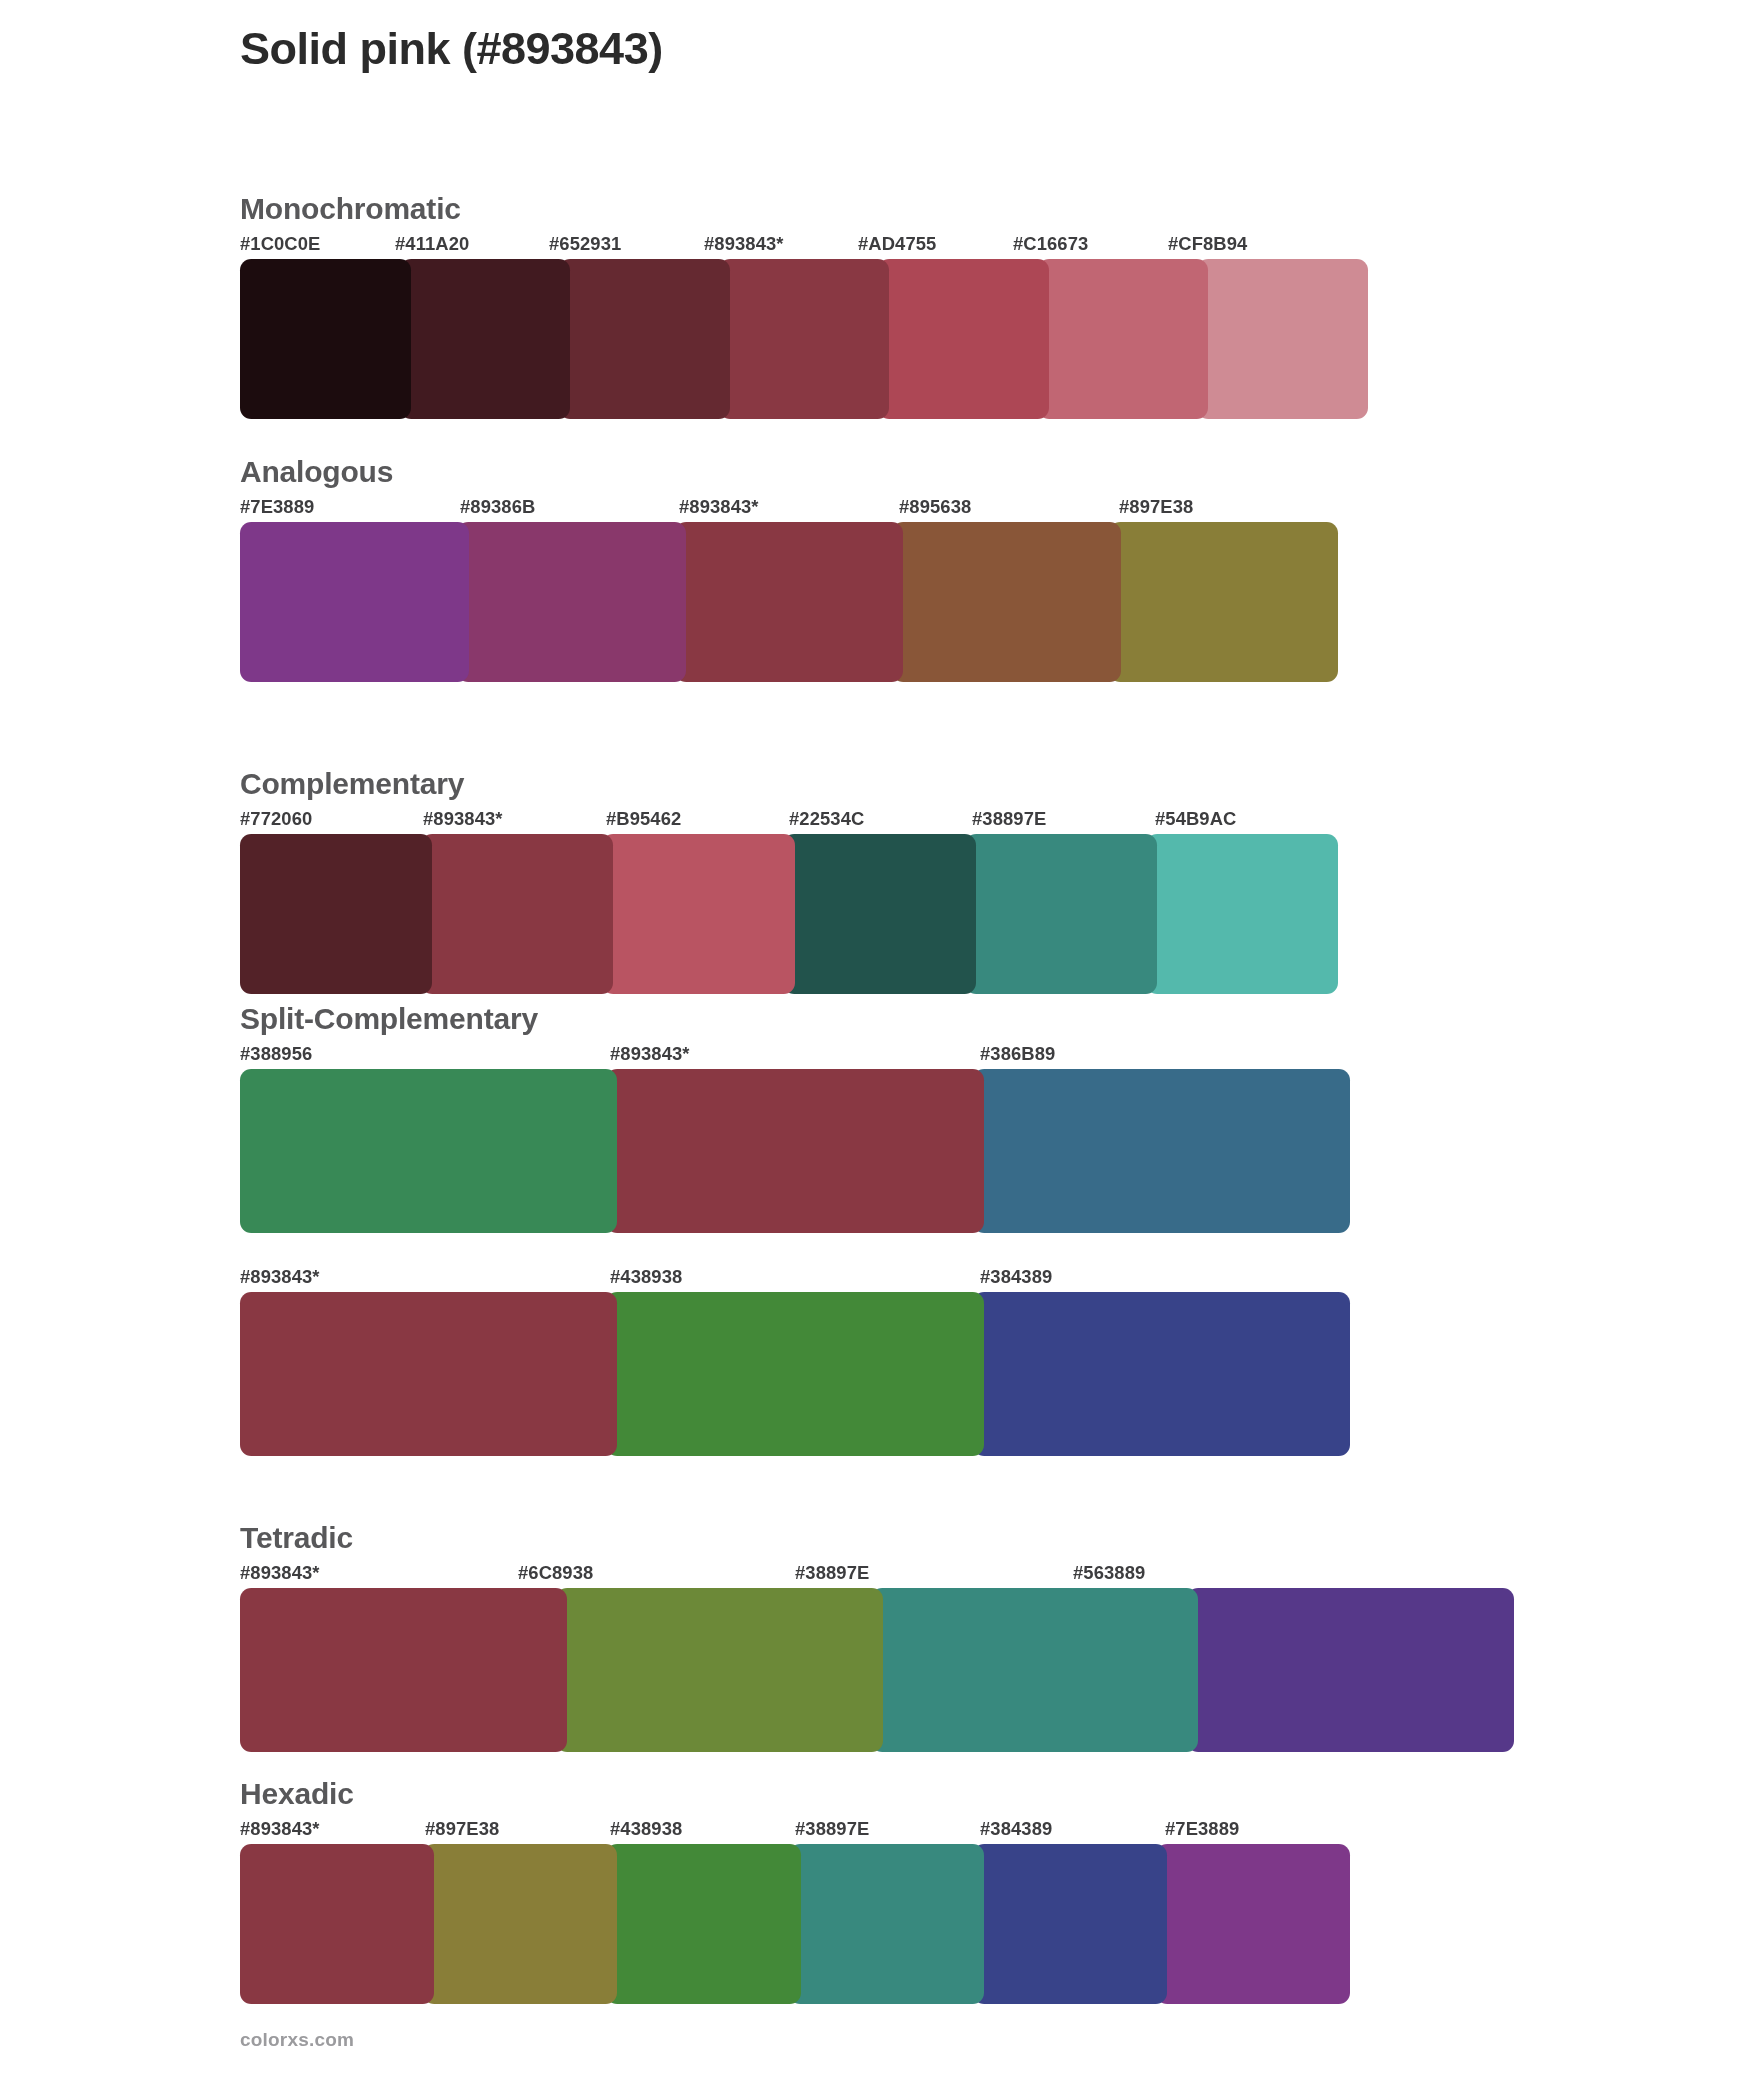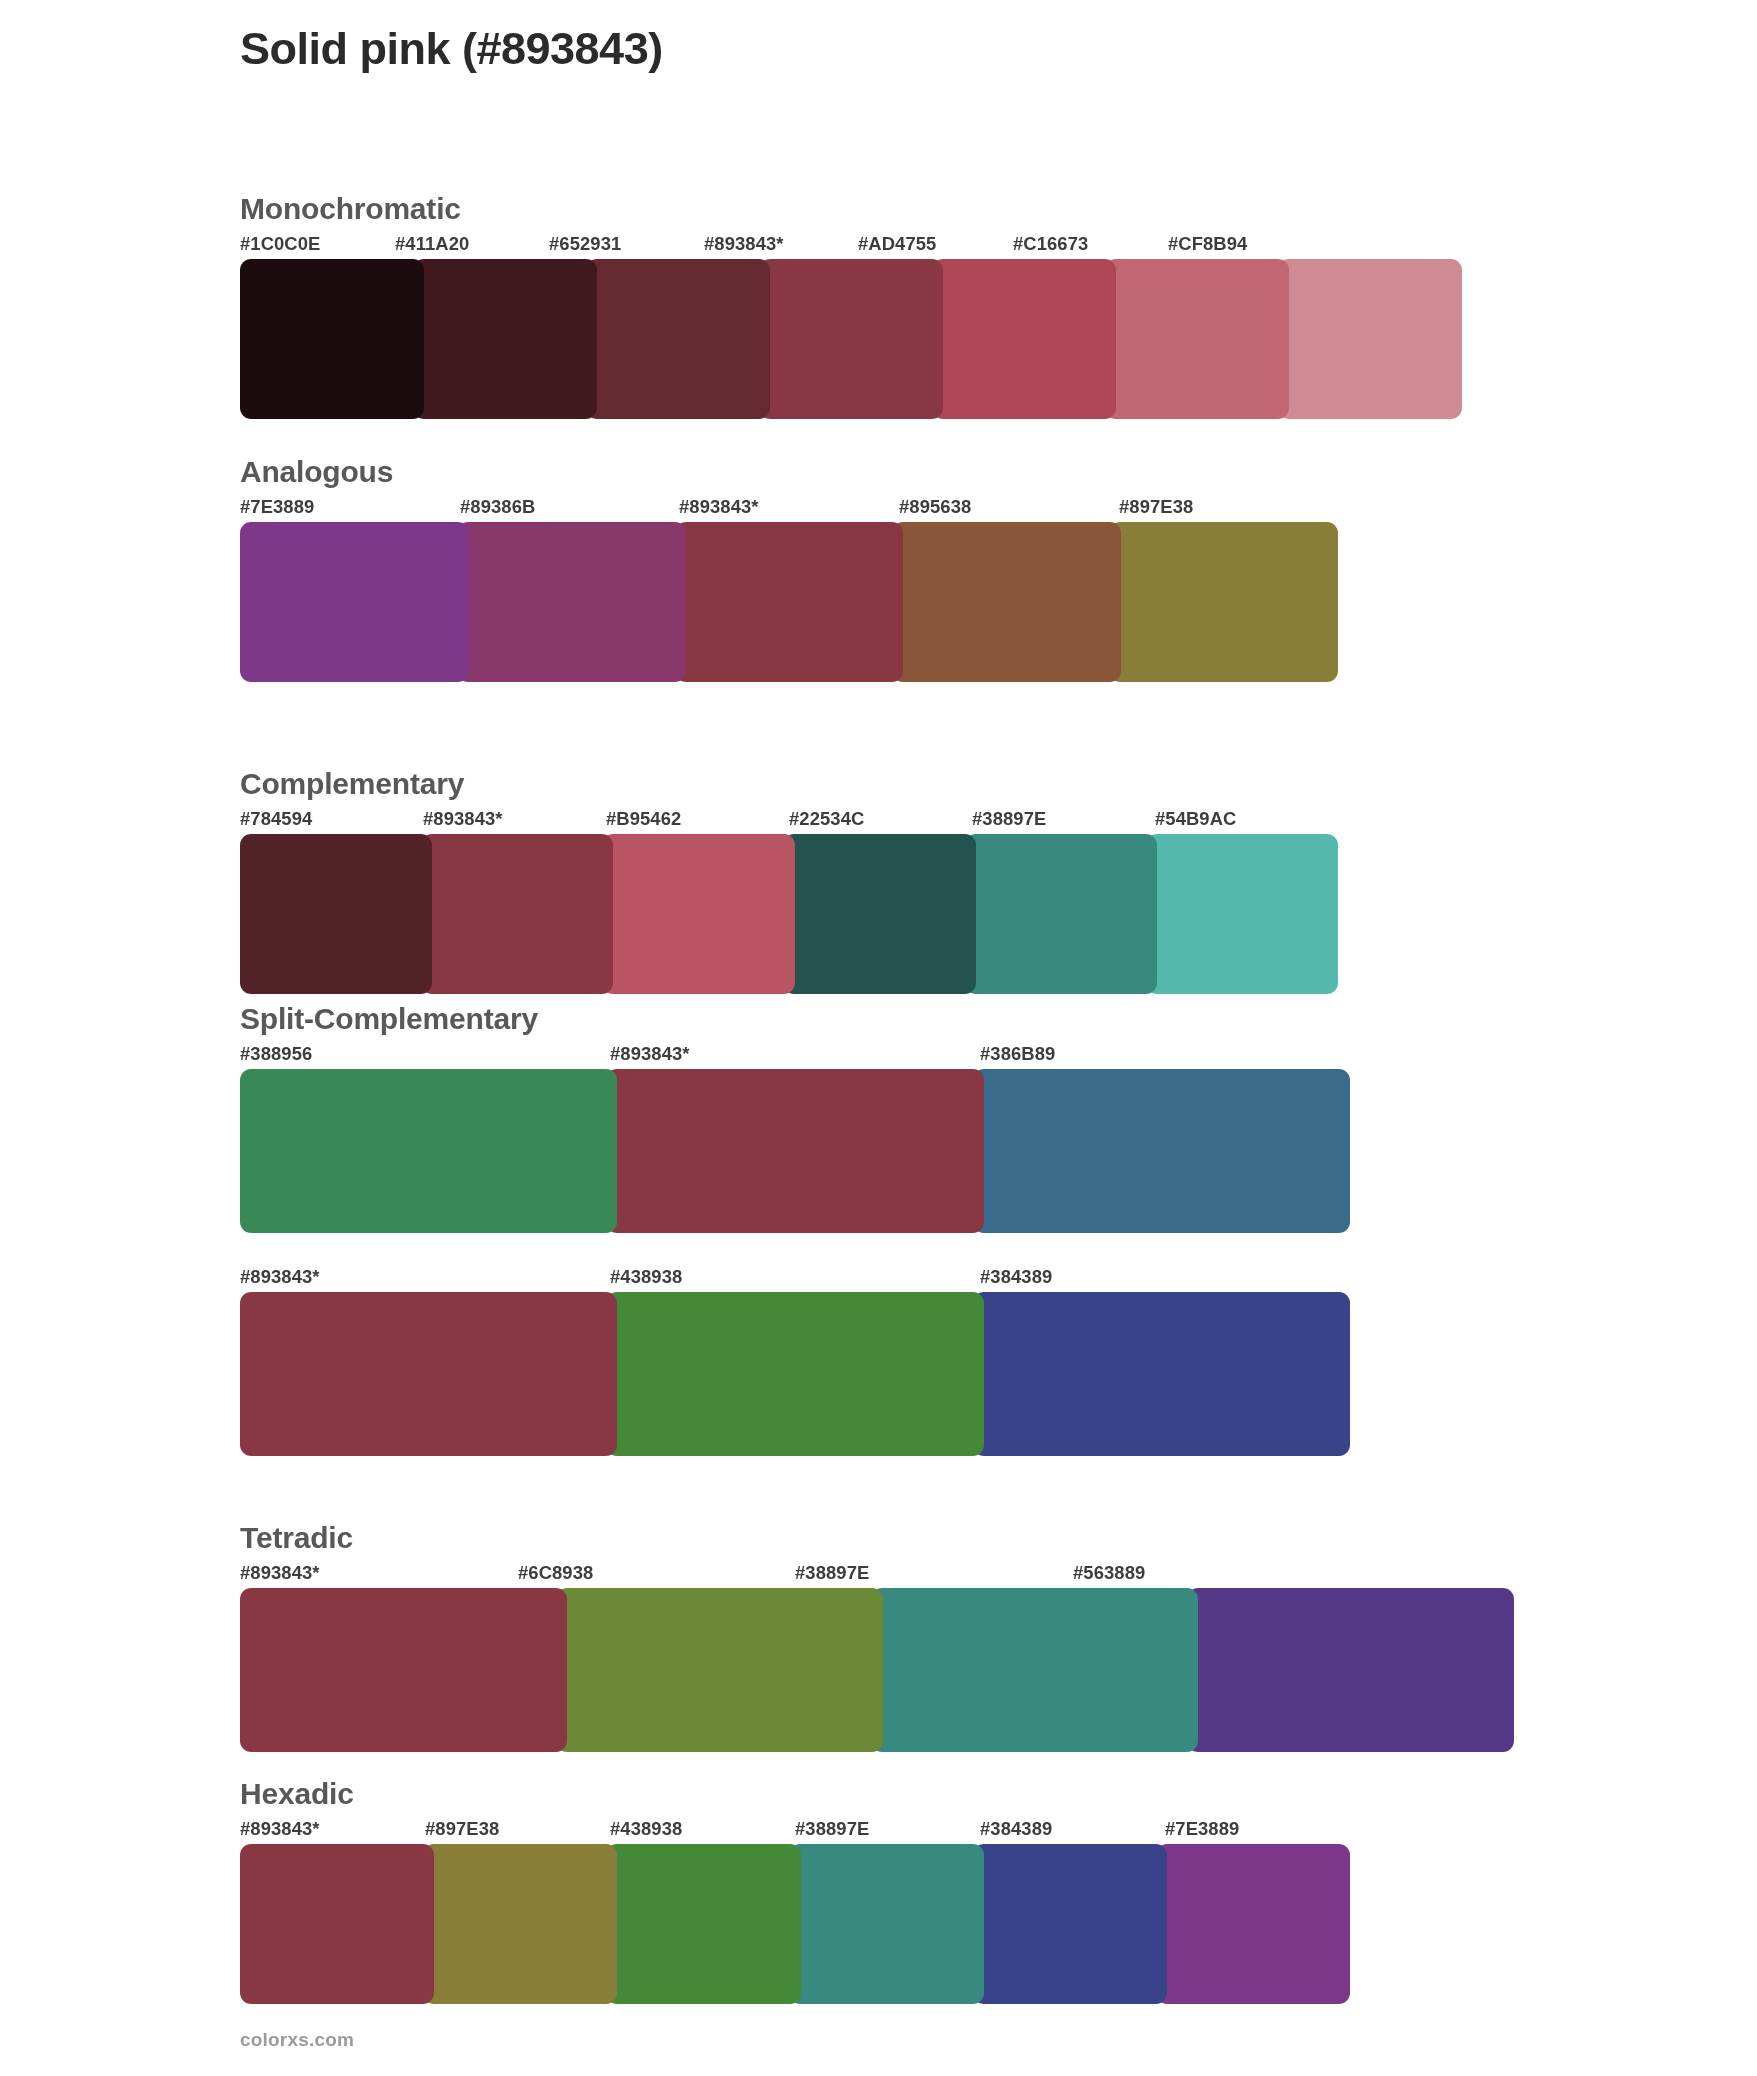--- a/index.html
+++ b/index.html
@@ -112,21 +112,21 @@
 </head>
 <body>
 
 <div class="page">
 
   <div class="header">
     <h1 class="page-title">Solid pink (#893843)</h1>
   </div>
 
   <div id="sections-host">
-      <div class="section" style="top: 192px; width: 1222px;">
+      <div class="section" style="top: 192px; width: 1128px;">
         <div class="section-title">Monochromatic</div>
         <div class="swatch-block">
           <div class="labels-row">
             <span class="hex-label" style="left: 0px;">#1C0C0E</span>
             <span class="hex-label" style="left: 155px;">#411A20</span>
             <span class="hex-label" style="left: 309px;">#652931</span>
             <span class="hex-label" style="left: 464px;">#893843*</span>
             <span class="hex-label" style="left: 618px;">#AD4755</span>
             <span class="hex-label" style="left: 773px;">#C16673</span>
             <span class="hex-label" style="left: 928px;">#CF8B94</span>
@@ -158,21 +158,21 @@
             <div class="swatch" title="#893843*" style="background: rgb(137, 56, 67); z-index: 3;"></div>
             <div class="swatch" title="#895638" style="background: rgb(137, 86, 56); z-index: 2;"></div>
             <div class="swatch" title="#897E38" style="background: rgb(137, 126, 56); z-index: 1;"></div>
           </div>
         </div>
       </div>
       <div class="section" style="top: 727px; width: 1098px; margin-top: 40px;">
         <div class="section-title">Complementary</div>
         <div class="swatch-block">
           <div class="labels-row">
-            <span class="hex-label" style="left: 0px;">#784594</span>
+            <span class="hex-label" style="left: 0px;">#772060</span>
             <span class="hex-label" style="left: 183px;">#893843*</span>
             <span class="hex-label" style="left: 366px;">#B95462</span>
             <span class="hex-label" style="left: 549px;">#22534C</span>
             <span class="hex-label" style="left: 732px;">#38897E</span>
             <span class="hex-label" style="left: 915px;">#54B9AC</span>
           </div>
           <div class="swatches-row" style="height: 160px;">
             <div class="swatch" title="#532228" style="background: rgb(83, 34, 40); z-index: 6;"></div>
             <div class="swatch" title="#893843*" style="background: rgb(137, 56, 67); z-index: 5;"></div>
             <div class="swatch" title="#B95462" style="background: rgb(185, 84, 98); z-index: 4;"></div>

